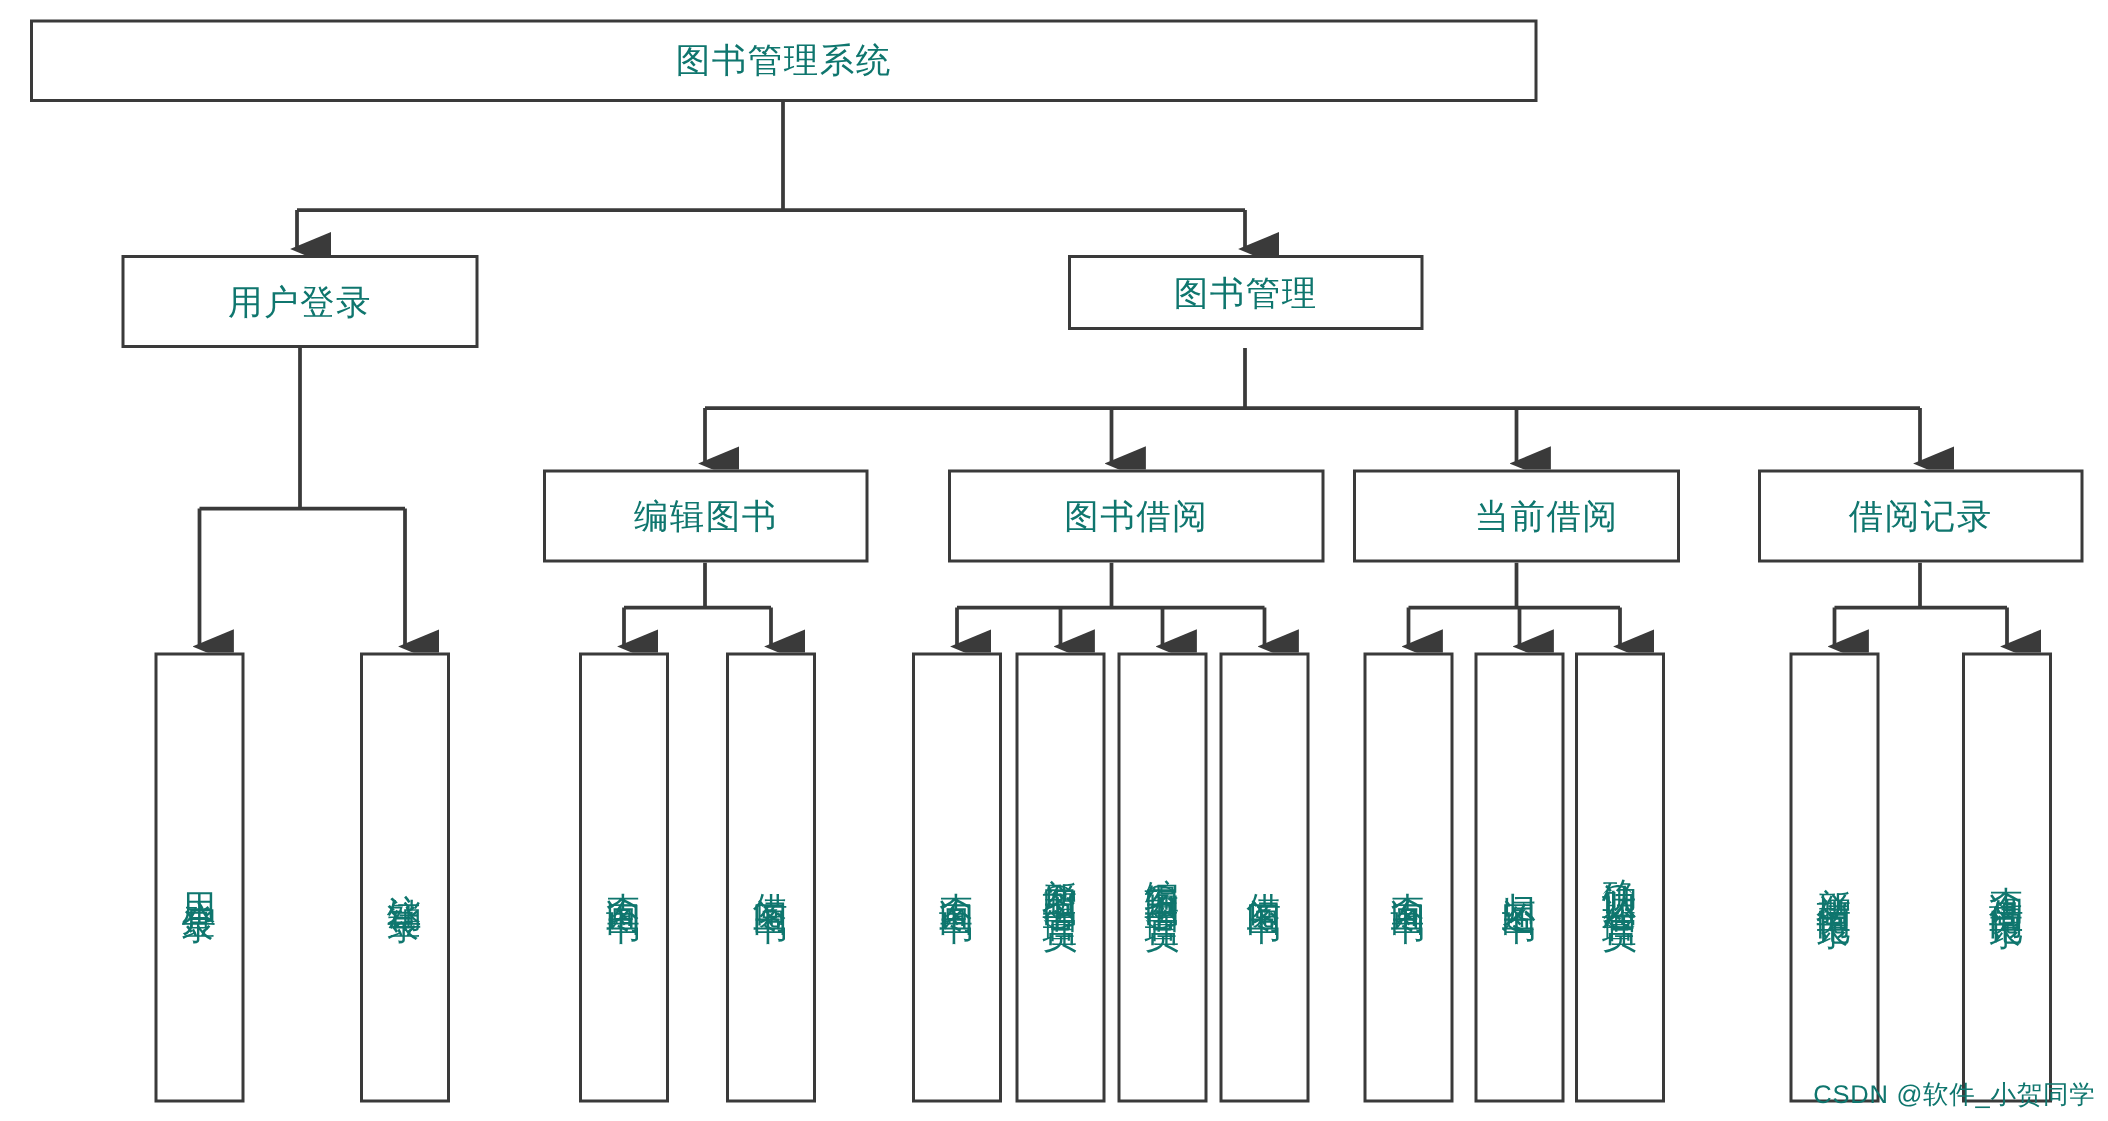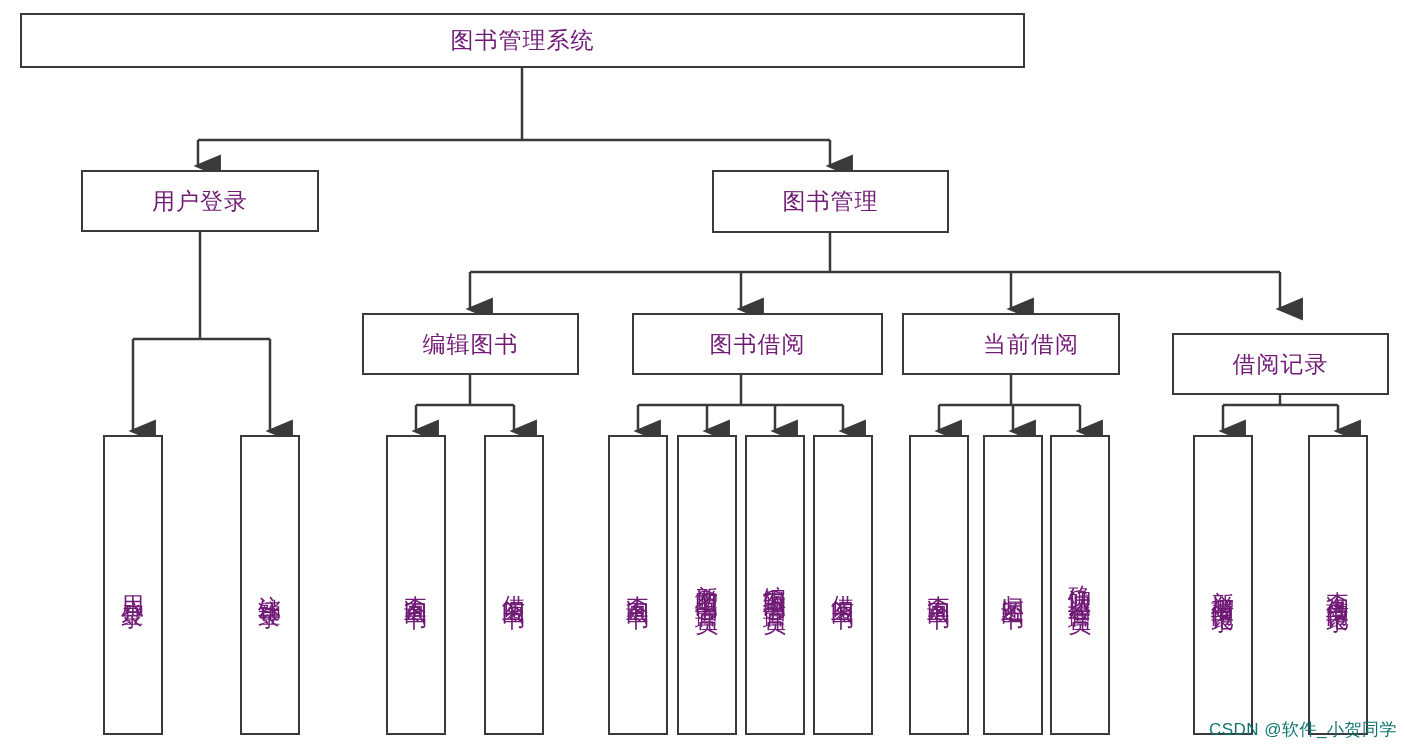--- a/index.html
+++ b/index.html
@@ -29,21 +29,21 @@
     pointer-events: none;
   }
   .node {
     position: absolute;
     box-sizing: border-box;
     background: #ffffff;
     border: 2.5px solid #3a3a3a;
     display: flex;
     align-items: center;
     justify-content: center;
-    color: #701a75;
+    color: #0f766e;
     z-index: 2;
   }
   .node-label {
     text-align: center;
     line-height: 1.15;
     white-space: nowrap;
   }
   
   .node.h .node-label {
     font-size: 23px;
@@ -134,34 +134,34 @@
     </g>
   </svg>
 
   <div class="node root h" style="left:20px; top:13px; width:1005px; height:55px;">
     <span class="node-label">图书管理系统</span>
   </div>
 
   <div class="node h" style="left:81px; top:170px; width:238px; height:62px;">
     <span class="node-label">用户登录</span>
   </div>
-  <div class="node h" style="left:712px; top:170px; width:237px; height:63px;">
+  <div class="node h" style="left:712px; top:170px; width:237px; height:50px;">
     <span class="node-label">图书管理</span>
   </div>
 
   <div class="node h" style="left:362px; top:313px; width:217px; height:62px;">
     <span class="node-label">编辑图书</span>
   </div>
   <div class="node h" style="left:632px; top:313px; width:251px; height:62px;">
     <span class="node-label">图书借阅</span>
   </div>
   <div class="node h" style="left:902px; top:313px; width:218px; height:62px;padding-left:40px;">
     <span class="node-label">当前借阅</span>
   </div>
-  <div class="node h" style="left:1172px; top:313px; width:217px; height:62px;margin-top:20px;">
+  <div class="node h" style="left:1172px; top:313px; width:217px; height:62px;">
     <span class="node-label">借阅记录</span>
   </div>
 
   <div class="node v" style="left:103px; top:435px; width:60px; height:300px;">
     <span class="node-label">用户登录</span>
   </div>
   <div class="node v" style="left:240px; top:435px; width:60px; height:300px;">
     <span class="node-label">注销登录</span>
   </div>
 

